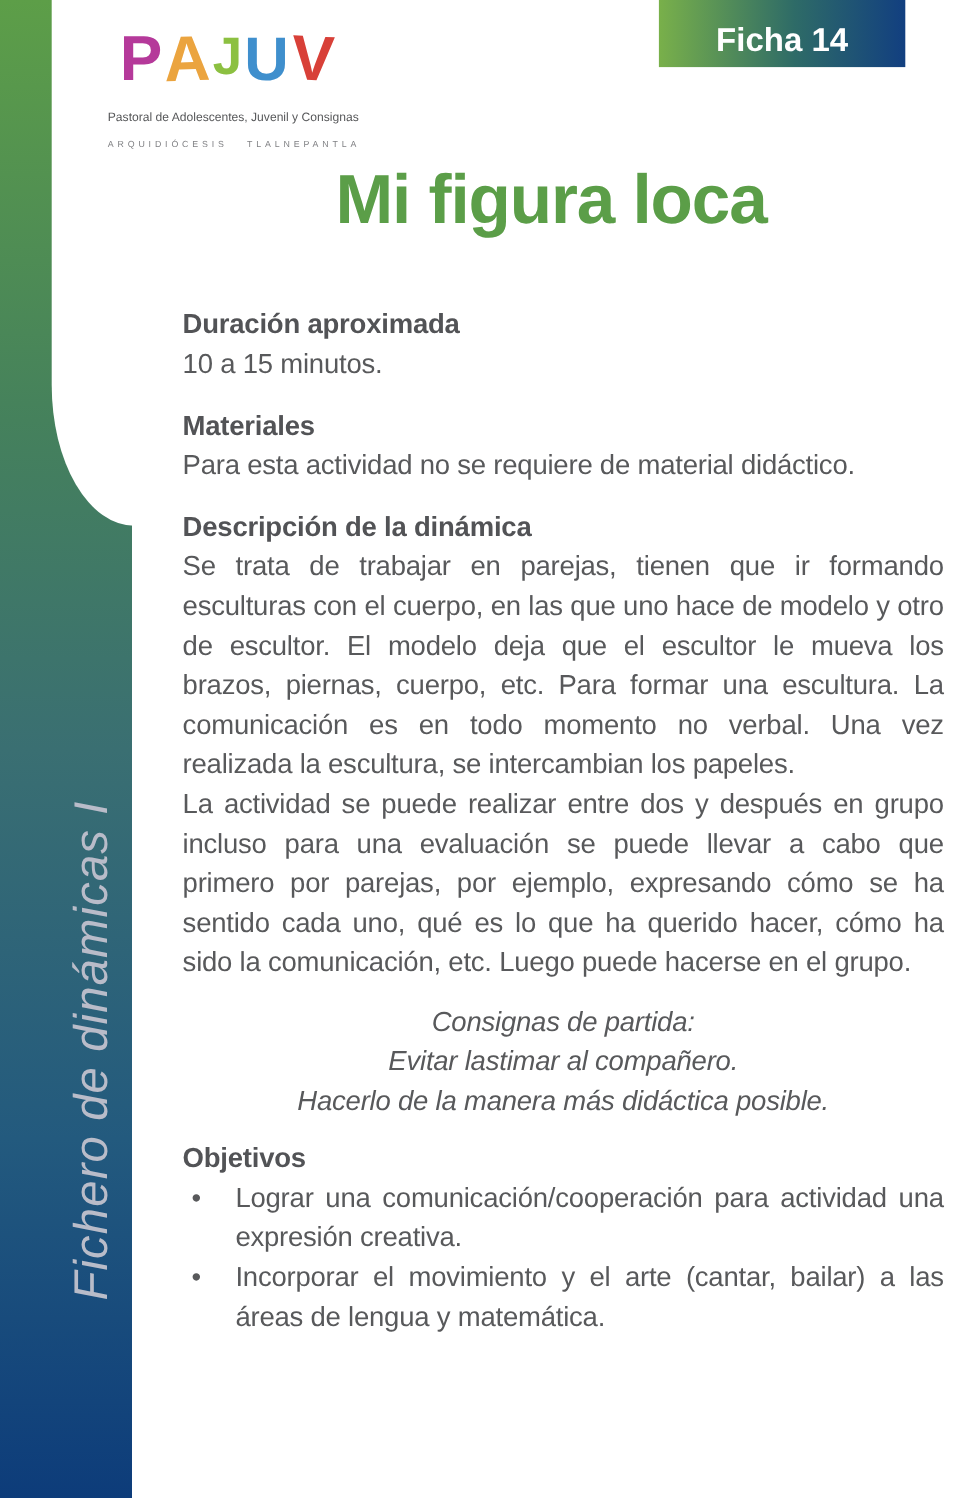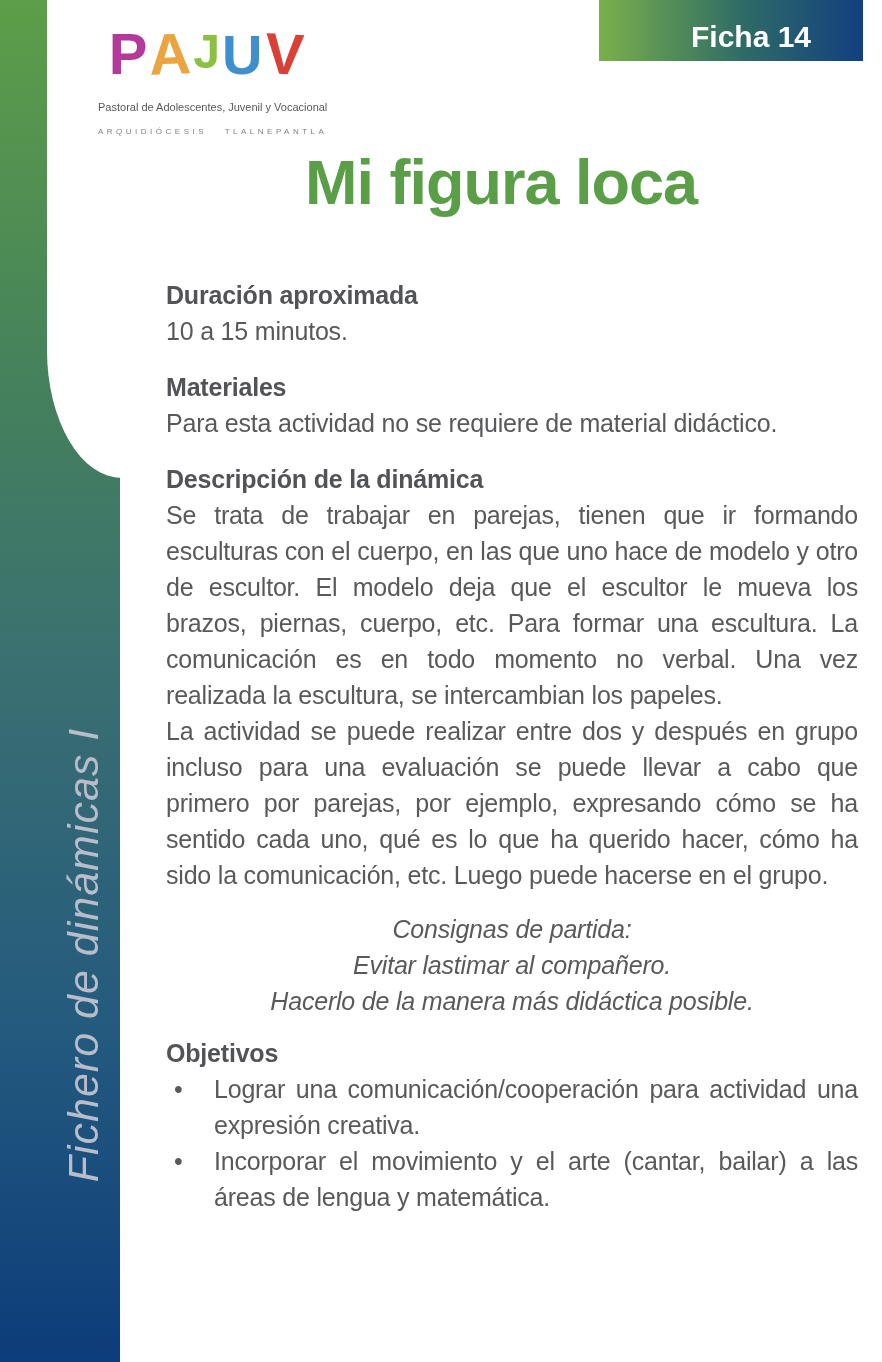--- a/index.html
+++ b/index.html
@@ -34,21 +34,21 @@
   .ll2{color:#8cc041;font-size:48px;vertical-align:6px;}
   .ll3{color:#3f8fcd;font-size:56px;}
   .ll4{color:#d84038;font-size:58px;transform:rotate(3deg);}
   .logo-cap1{font-size:11px;color:#57585a;margin-top:2px;white-space:nowrap;}
   .logo-cap2{font-size:8px;color:#808184;letter-spacing:3.5px;word-spacing:12px;margin-top:14px;white-space:nowrap;}
 
   
   .ficha-banner{
     position:absolute;left:599px;top:0;width:224px;height:61px;
     background:linear-gradient(90deg,#79b04a 0%,#2e6b67 55%,#123f80 100%);
-    display:flex;align-items:flex-end;justify-content:center;padding-left:40px;
+    display:flex;align-items:flex-end;justify-content:center;
   }
   .ficha-banner .label{
     color:#ffffff;font-weight:bold;font-size:30px;line-height:30px;
     padding-bottom:9px;letter-spacing:0;
   }
   .category{
     position:absolute;left:560px;top:64px;width:302px;
     text-align:center;font-weight:bold;font-size:29px;color:#5a9e41;
     letter-spacing:-0.5px;
   }
@@ -83,21 +83,21 @@
 <div class="page">
 
   <div class="sidebar"></div>
   <div class="sidebar-notch"></div>
   <div class="sidebar-label">Fichero de dinámicas I</div>
 
   <div class="logo">
     <div class="logo-letters">
       <span class="ll0">P</span><span class="ll1">A</span><span class="ll2">J</span><span class="ll3">U</span><span class="ll4">V</span>
     </div>
-    <div class="logo-cap1">Pastoral de Adolescentes, Juvenil y Vocacional</div>
+    <div class="logo-cap1">Pastoral de Adolescentes, Juvenil y Consignas</div>
     <div class="logo-cap2">ARQUIDIÓCESIS TLALNEPANTLA</div>
   </div>
 
   <div class="ficha-banner">
     <div class="label">Ficha 14</div>
   </div>
 
   <div class="title">Mi figura loca</div>
 
   <div class="content">

